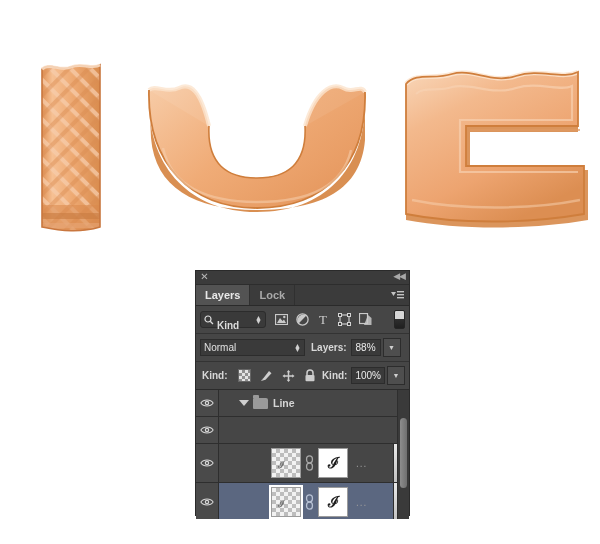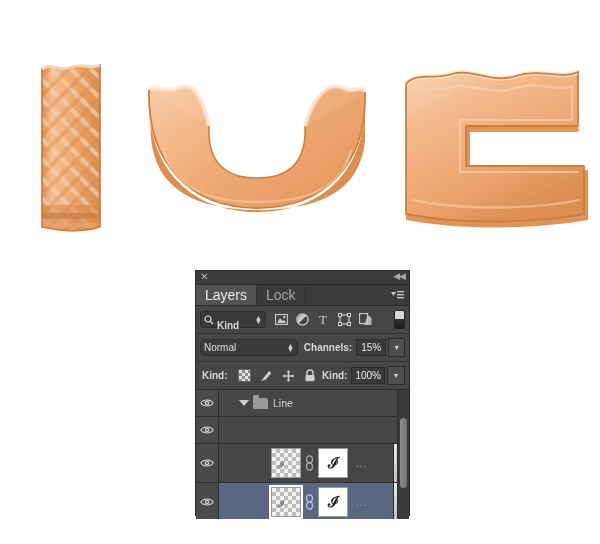--- a/index.html
+++ b/index.html
@@ -47,21 +47,21 @@
   }
 
   .tabstrip {
     height:20px; background:#3b3b3b;
     display:flex; align-items:stretch;
     border-bottom:1px solid #2a2a2a;
     position:relative;
   }
   .tab {
     padding:0 9px; display:flex; align-items:center;
-    font-size:14px; font-weight:normal; color:#a9a9a9;
+    font-size:11px; font-weight:bold; color:#a9a9a9;
     background:#3b3b3b;
     border-right:1px solid #303030;
   }
   .tab.active { background:#535353; color:#e8e8e8; }
   .tab-filler { flex:1; background:#3b3b3b; border-right:none; }
   .panel-menu-icon {
     position:absolute; right:5px; top:5px;
     width:13px; height:10px;
   }
 
@@ -96,21 +96,21 @@
     margin-left:auto;
   }
 
   
   .blendrow {
     background:#464646; height:21px;
     display:flex; align-items:center; padding:3px 4px;
     border-bottom:1px solid #333;
   }
   .blend-select {
-    background:#3a3a3a; border:1px solid #2c2c2c; border-radius:6px;
+    background:#3a3a3a; border:1px solid #2c2c2c; border-radius:0;
     height:17px; width:105px; display:flex; align-items:center;
     padding:0 3px; box-sizing:border-box;
   }
   .blend-text { flex:1; font-size:10px; color:#e0e0e0; }
   .lbl { font-size:10px; color:#d8d8d8; font-weight:bold; margin:0 4px 0 6px;}
   .numbox {
     background:#3a3a3a; border:1px solid #2c2c2c;
     height:17px; min-width:30px; display:flex; align-items:center; justify-content:center;
     font-size:10px; color:#ececec; padding:0 3px; box-sizing:border-box;
   }
@@ -165,21 +165,21 @@
 
   .disc-tri { width:0;height:0;border-left:5px solid transparent;border-right:5px solid transparent;border-top:6px solid #cfcfcf; margin-right:4px;}
   .folder {
     width:15px;height:11px;position:relative;margin-right:5px;
     background:#9a9a9a; border-radius:1px 2px 1px 1px;
   }
   .folder:before{
     content:""; position:absolute; left:0; top:-3px; width:6px; height:3px;
     background:#9a9a9a; border-radius:1px 1px 0 0;
   }
-  .row-label { font-size:10.5px; font-weight:normal; color:#d5d5d5; white-space:nowrap;}
+  .row-label { font-size:10.5px; font-weight:bold; color:#d5d5d5; white-space:nowrap;}
   .row-label.hl { color:#b9c6dc; }
 
   .thumb {
     width:30px;height:30px;
     background-image:
       linear-gradient(45deg,#bdbdbd 25%, transparent 25%, transparent 75%, #bdbdbd 75%),
       linear-gradient(45deg,#bdbdbd 25%, transparent 25%, transparent 75%, #bdbdbd 75%);
     background-size:8px 8px;
     background-position:0 0, 4px 4px;
     background-color:#f2f2f2;
@@ -396,22 +396,22 @@
     </div>
 
     <div class="blendrow">
       <div class="blend-select">
         <span class="blend-text">Normal</span>
         <span class="spinner">
           <span>▲</span>
             <span>▼</span>
         </span>
       </div>
-      <span class="lbl">Channels:</span>
-      <span class="numbox">15%</span>
+      <span class="lbl">Layers:</span>
+      <span class="numbox">88%</span>
       <span class="dropbtn">▼</span>
     </div>
 
     <div class="lockrow">
       <span class="lbl" style="margin-left:2px">Kind:</span>
       <span class="lock-icons">
         <span class="lk">
           <span class="checker"></span>
         </span>
         <span class="lk">

